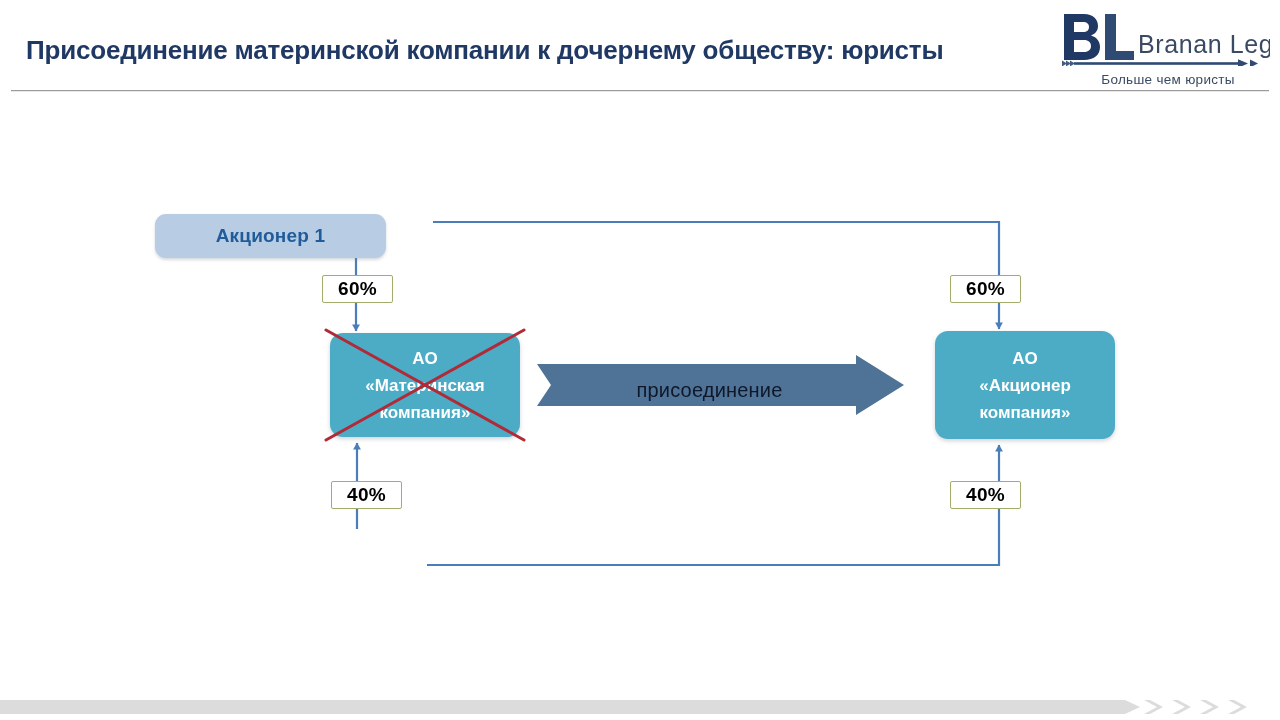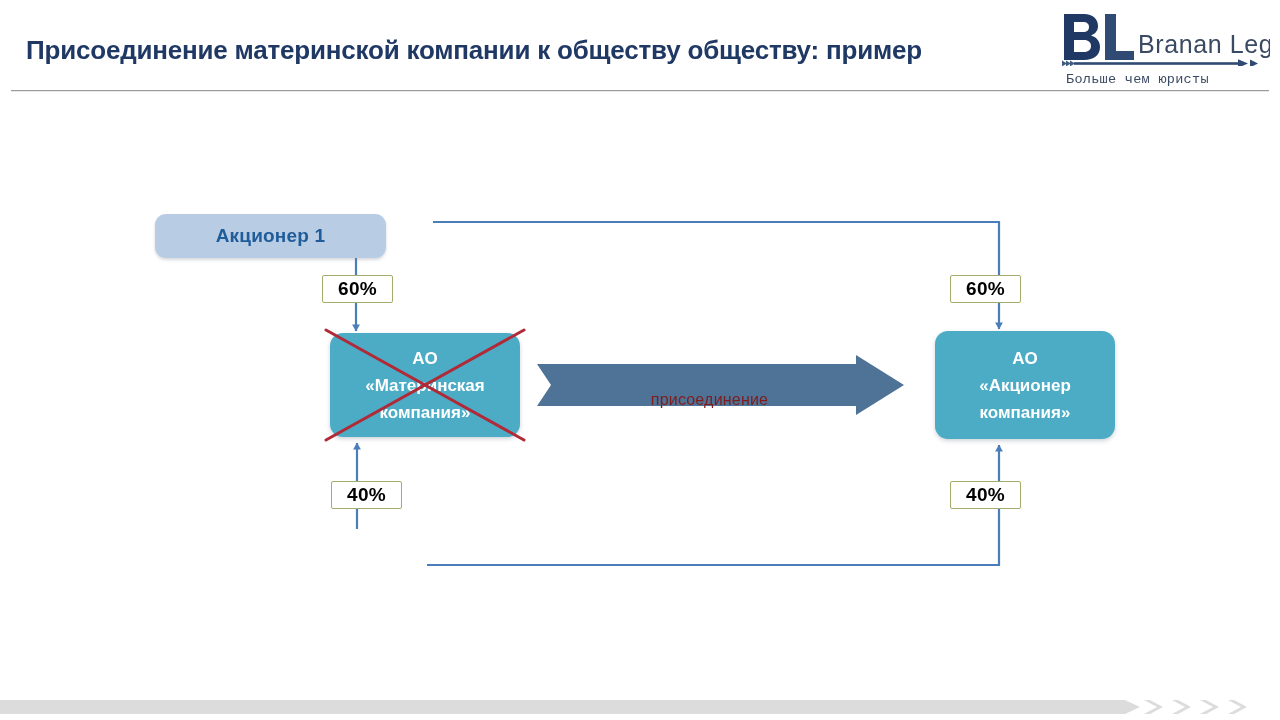--- a/index.html
+++ b/index.html
@@ -54,26 +54,25 @@
     left: 0;
     top: 0;
     width: 212px;
     height: 56px;
   }
   #logo-tagline {
     position: absolute;
     left: 8px;
     top: 62px;
     width: 204px;
-    text-align: left;
+    text-align: center;
     font-size: 13.5px;
     color: #3b4a63;
     letter-spacing: 0.3px;
     white-space: nowrap;
-    font-family: Liberation Mono, monospace;
   }
 
   
   #canvas {
     position: absolute;
     left: 0;
     top: 0;
     width: 1280px;
     height: 720px;
   }
@@ -154,46 +153,46 @@
   #merger-arrow {
     position: absolute;
     left: 537px;
     top: 355px;
     width: 367px;
     height: 60px;
   }
   #merger-arrow-label {
     position: absolute;
     left: 537px;
-    top: 370px;
+    top: 360px;
     width: 345px;
     height: 60px;
     display: flex;
     align-items: center;
     justify-content: center;
-    color: #7f1d1d;
-    font-size: 16px;
+    color: #0f172a;
+    font-size: 20px;
     letter-spacing: 0.2px;
   }
 
   
   #footer-bar {
     position: absolute;
     left: 0;
     top: 694px;
     width: 1280px;
     height: 26px;
   }
 </style>
 </head>
 <body>
 
 <div id="slide">
 
-  <div id="slide-title">Присоединение материнской компании к обществу обществу: пример</div>
+  <div id="slide-title">Присоединение материнской компании к дочернему обществу: юристы</div>
 
   <div id="header-rule"></div>
 
   <div id="logo">
     <svg id="logo-mark" viewBox="0 0 212 56">
 
       <path d="M6 4 H26 C35 4 40 9 40 16 C40 21 37 24 33 25.5 C38 27 42 30.5 42 37 C42 45 36 50 26 50 H6 Z
                M16 12 V22 H25 C29 22 31 20 31 17 C31 14 29 12 25 12 Z
                M16 30 V42 H26 C30.5 42 33 39.5 33 36 C33 32.5 30.5 30 26 30 Z" fill="#1f3864"></path>
 

